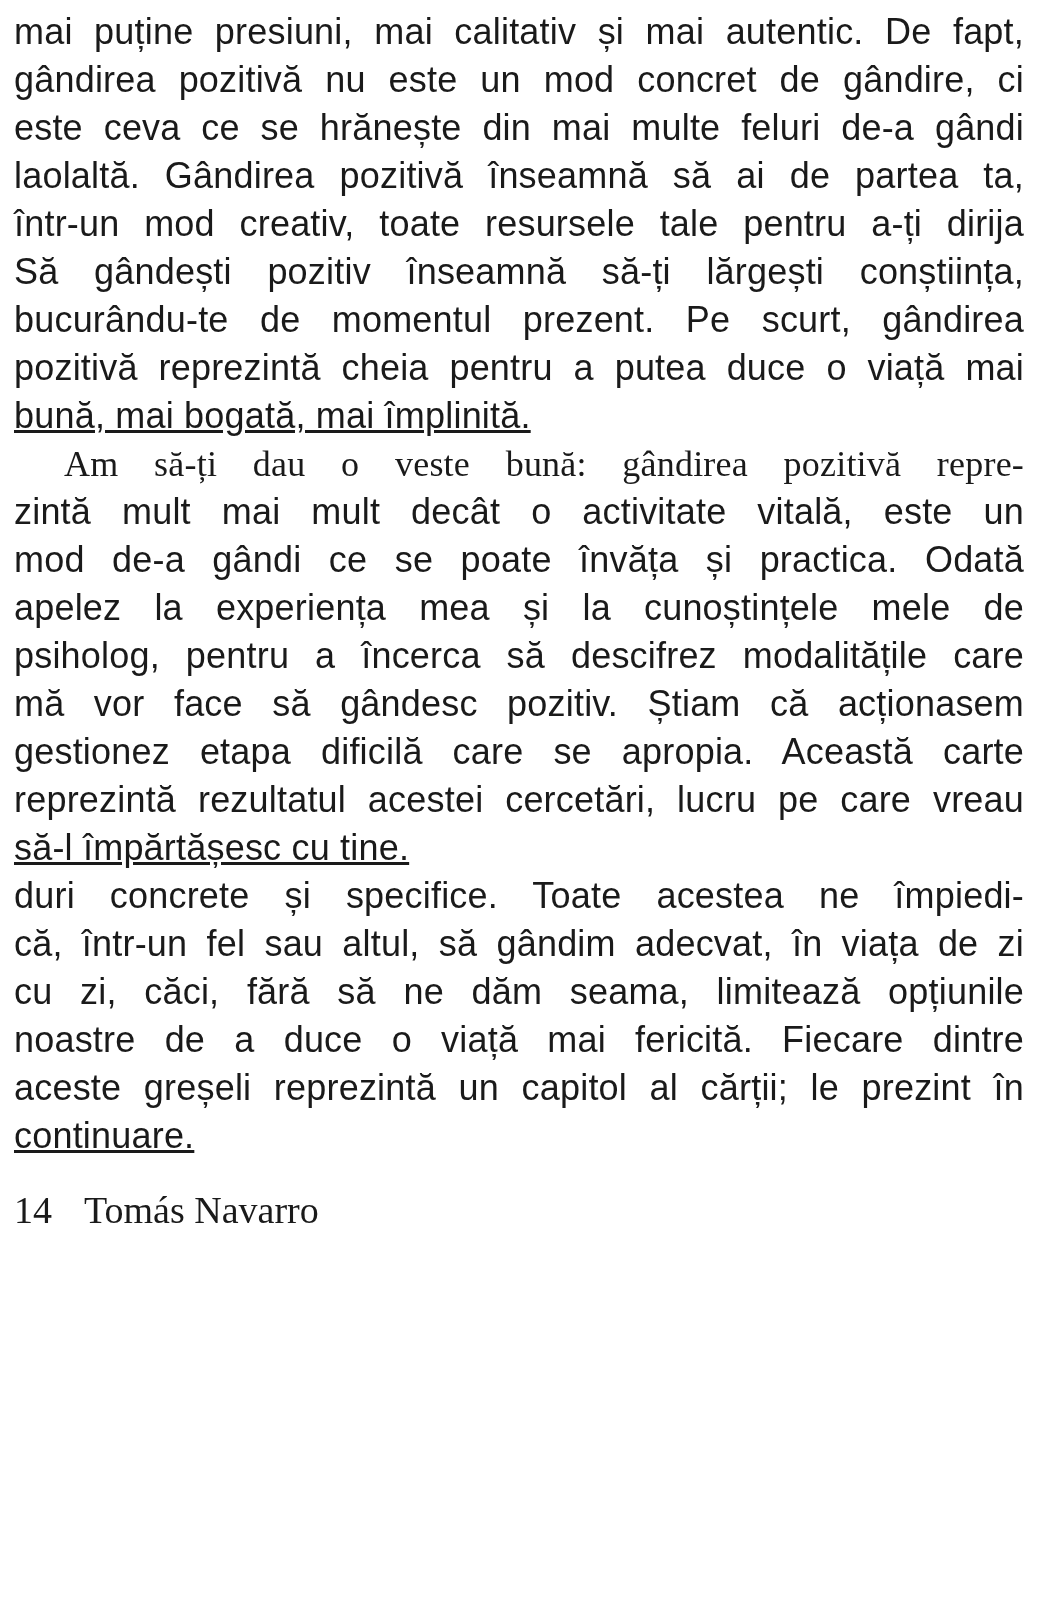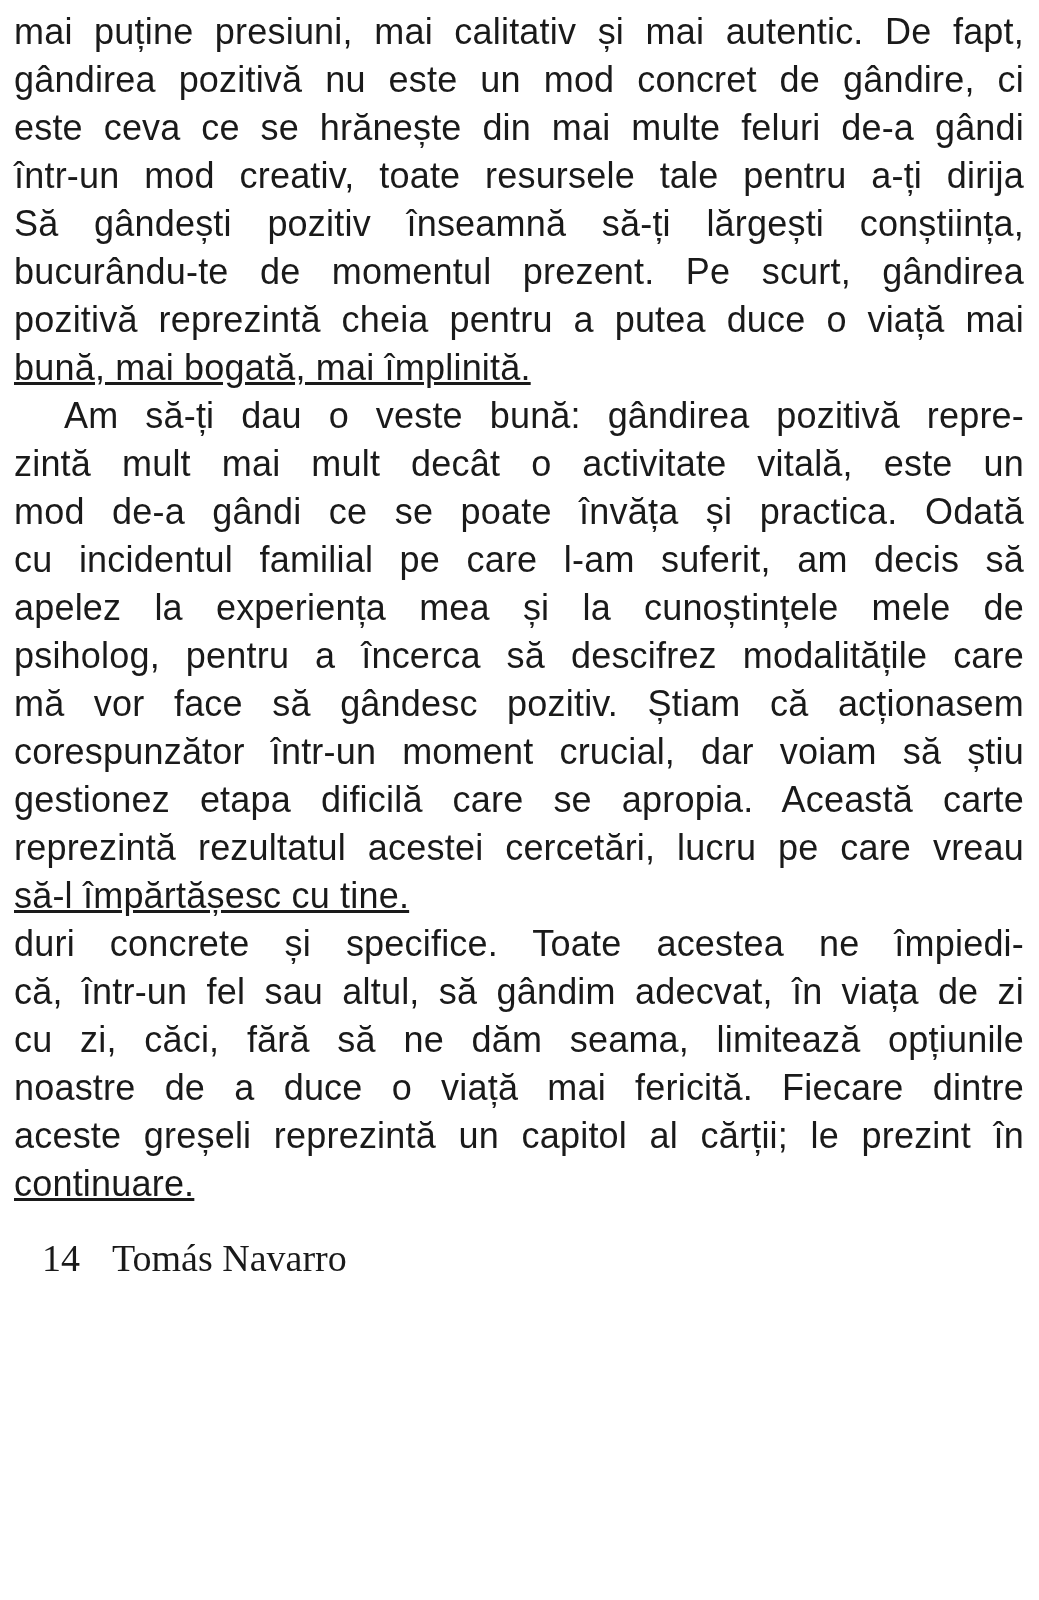--- a/index.html
+++ b/index.html
@@ -33,58 +33,57 @@
     letter-spacing: 0.2px;
     color: #1a1a1a;
   }
   .text-line.last {
     text-align: left;
     text-align-last: left;
     text-decoration: underline;
   }
   .text-line.indent {
     padding-left: 50px;
+    font-family: Liberation Serif, serif;
   }
   .footer {
     margin-top: 28px;
     font-family: "Liberation Serif", serif;
     font-size: 38px;
     line-height: 44px;
     color: #1a1a1a;
-    margin-left: 28px;
   }
   .footer .page-number {
     display: inline-block;
     margin-right: 32px;
   }
 </style>
 </head>
 <body>
 
 <div class="page">
   <div class="body-text">
       <div class="paragraph">
         <div class="text-line">mai puține presiuni, mai calitativ și mai autentic. De fapt,</div>
         <div class="text-line">gândirea pozitivă nu este un mod concret de gândire, ci</div>
         <div class="text-line">este ceva ce se hrănește din mai multe feluri de-a gândi</div>
+        <div class="text-line">laolaltă. Gândirea pozitivă înseamnă să ai de partea ta,</div>
         <div class="text-line">într-un mod creativ, toate resursele tale pentru a-ți dirija</div>
         <div class="text-line">Să gândești pozitiv înseamnă să-ți lărgești conștiința,</div>
         <div class="text-line">bucurându-te de momentul prezent. Pe scurt, gândirea</div>
         <div class="text-line">pozitivă reprezintă cheia pentru a putea duce o viață mai</div>
         <div class="text-line last">bună, mai bogată, mai împlinită.</div>
       </div>
       <div class="paragraph">
         <div class="text-line indent">Am să-ți dau o veste bună: gândirea pozitivă repre-</div>
         <div class="text-line">zintă mult mai mult decât o activitate vitală, este un</div>
         <div class="text-line">mod de-a gândi ce se poate învăța și practica. Odată</div>
-        <div class="text-line">cu incidentul familial pe care l-am suferit, am decis să</div>
         <div class="text-line">apelez la experiența mea și la cunoștințele mele de</div>
         <div class="text-line">psiholog, pentru a încerca să descifrez modalitățile care</div>
         <div class="text-line">mă vor face să gândesc pozitiv. Știam că acționasem</div>
-        <div class="text-line">corespunzător într-un moment crucial, dar voiam să știu</div>
         <div class="text-line">gestionez etapa dificilă care se apropia. Această carte</div>
         <div class="text-line">reprezintă rezultatul acestei cercetări, lucru pe care vreau</div>
         <div class="text-line last">să-l împărtășesc cu tine.</div>
       </div>
       <div class="paragraph">
         <div class="text-line">duri concrete și specifice. Toate acestea ne împiedi-</div>
         <div class="text-line">că, într-un fel sau altul, să gândim adecvat, în viața de zi</div>
         <div class="text-line">cu zi, căci, fără să ne dăm seama, limitează opțiunile</div>
         <div class="text-line">noastre de a duce o viață mai fericită. Fiecare dintre</div>
         <div class="text-line">aceste greșeli reprezintă un capitol al cărții; le prezint în</div>

